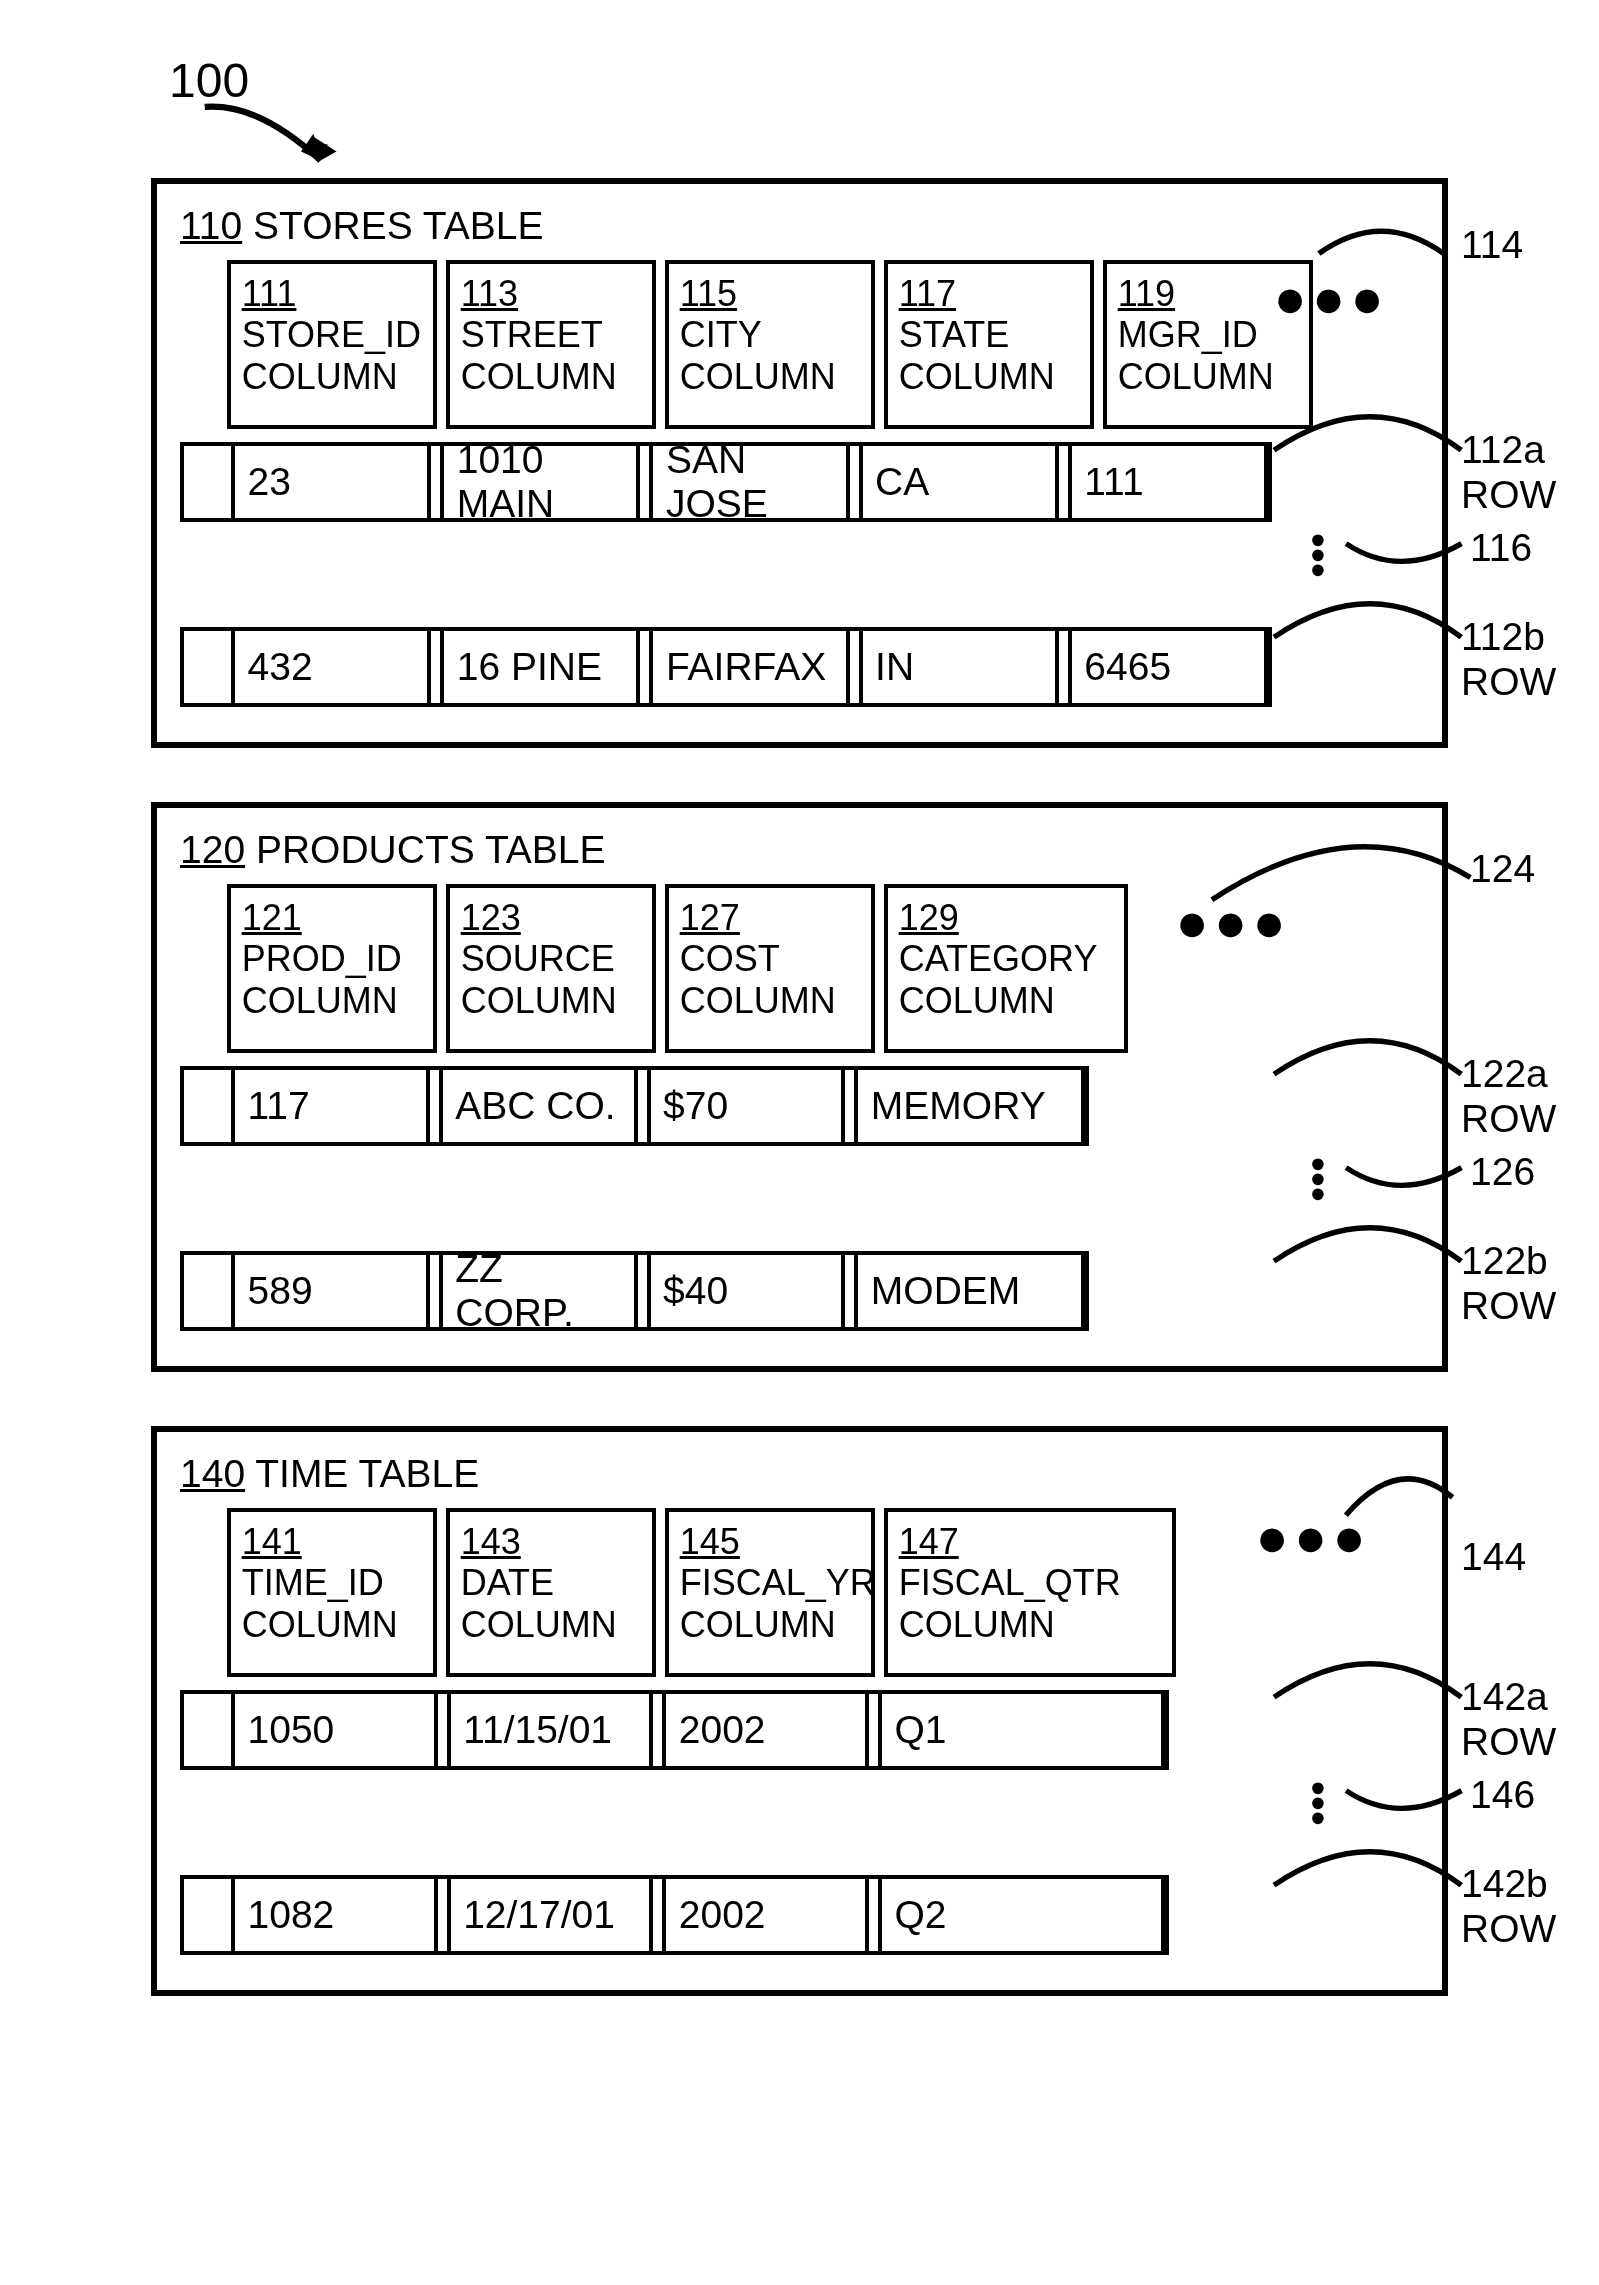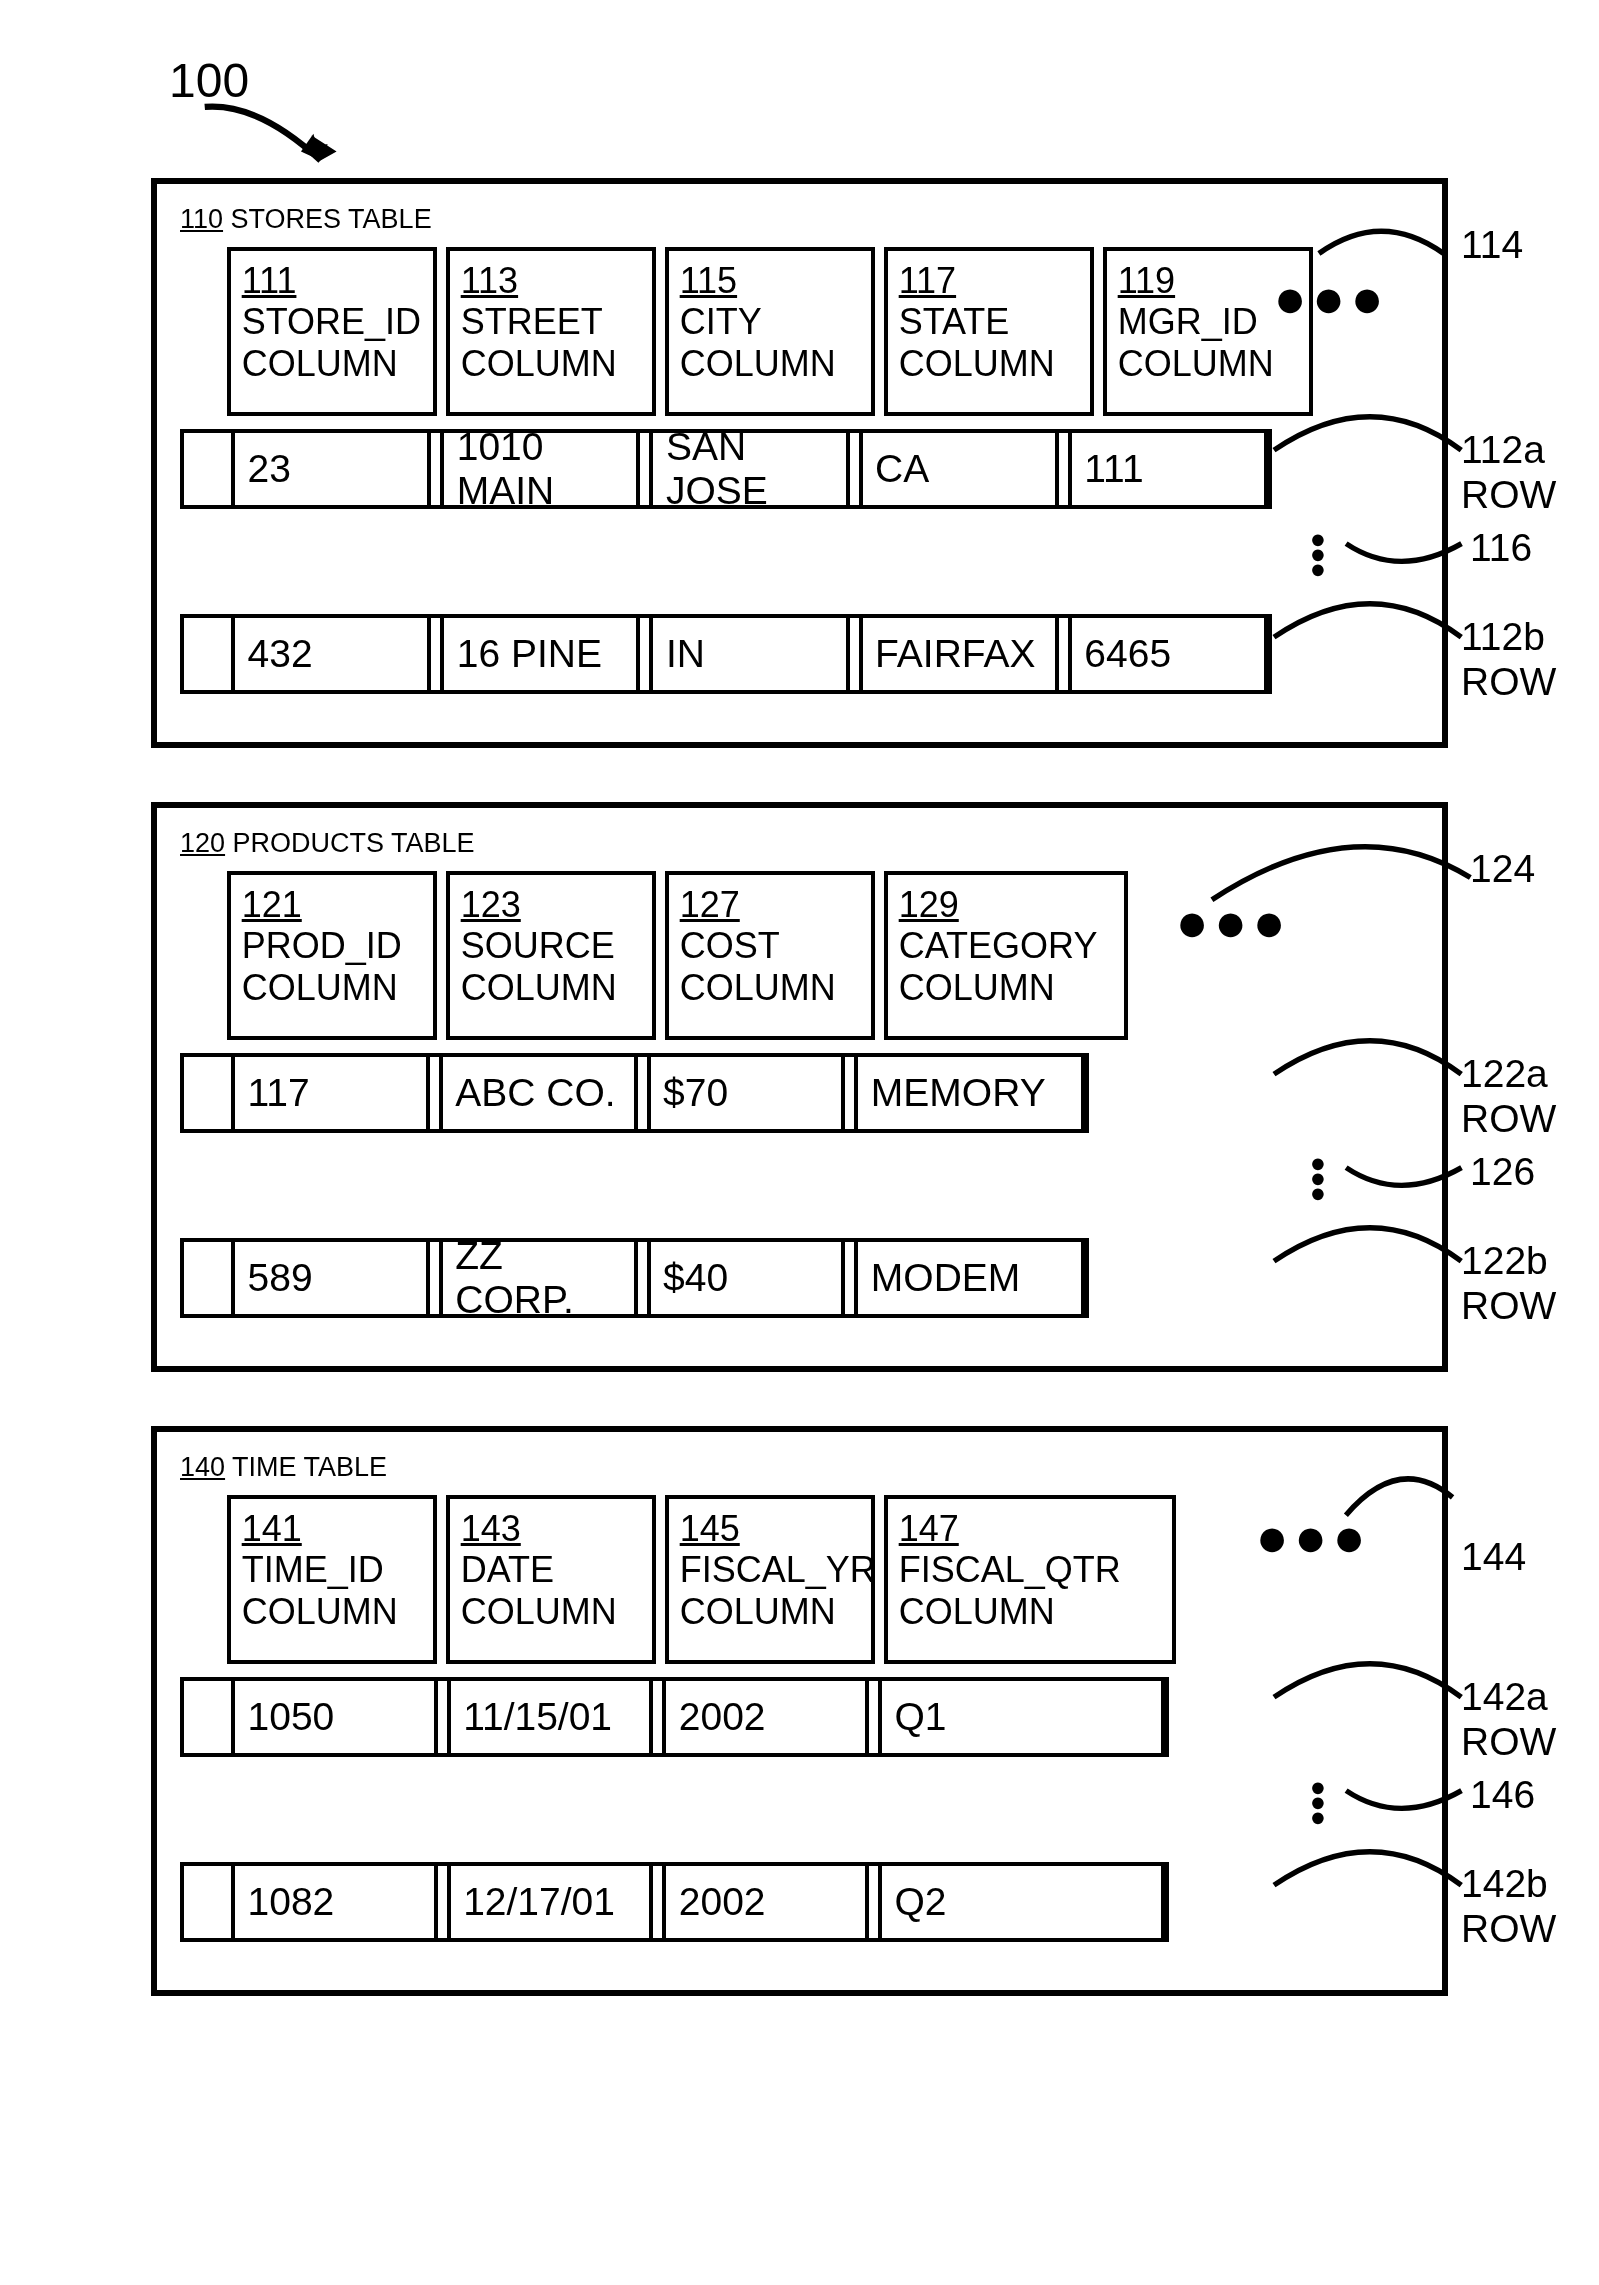--- a/index.html
+++ b/index.html
@@ -30,21 +30,21 @@
   
   .table-block {
     position: absolute;
     left: 151px;
     width: 1297px;
     border: 6.2px solid #000;
     background: #fff;
     padding: 19.6px 23px 23px 23px;
   }
   .tbl-title {
-    font-size: 27px;
+    font-size: 39px;
     margin-bottom: 12.5px;
   }
   .tbl-title .ref {
     text-decoration: underline;
   }
 
   
   .header-row {
     display: flex;
     gap: 9px;
@@ -191,22 +191,22 @@
       <div class="data-cell w-city">SAN JOSE</div>
       <div class="data-cell w-state">CA</div>
       <div class="data-cell w-mgr">111</div>
     </div>
 
     <div class="spacer-row"></div>
 
     <div class="data-row" style="width:1092px;">
       <div class="data-cell w-store-id">432</div>
       <div class="data-cell w-street">16 PINE</div>
+      <div class="data-cell w-city">FAIRFAX</div>
       <div class="data-cell w-state">IN</div>
-      <div class="data-cell w-city">FAIRFAX</div>
       <div class="data-cell w-mgr">6465</div>
     </div>
 
     <div class="h-dots" style="right:53px; top:98px;">●●●</div>
 
     <div class="v-dots" style="right:116px; top:348px;">●<br>●<br>●</div>
   </div>
 
   <svg class="curve-svg" style="left:1310px; top:200px;" width="196" height="107" viewBox="0 0 220 120">
     <path d="M10,60 Q80,10 150,60" stroke="#000" stroke-width="6" fill="none"></path>

